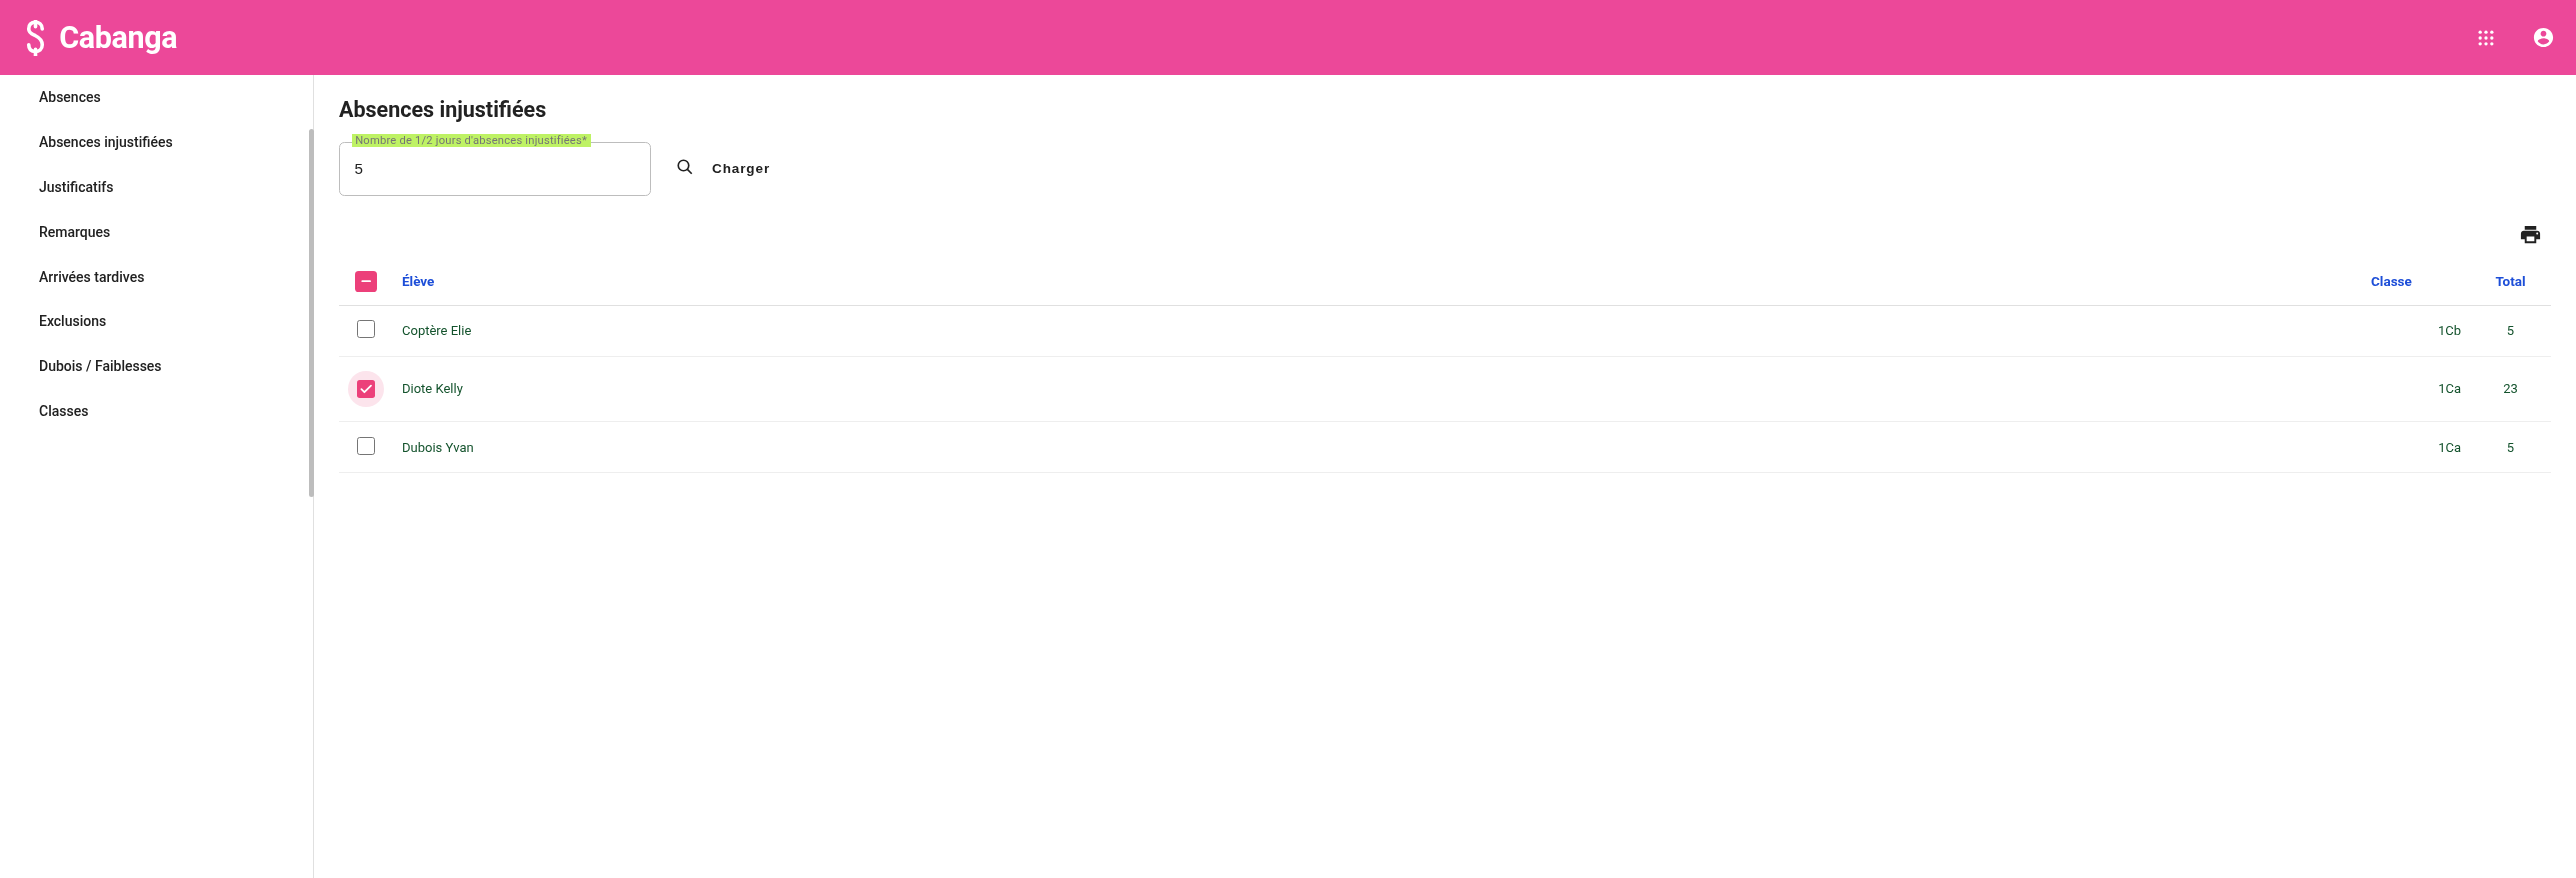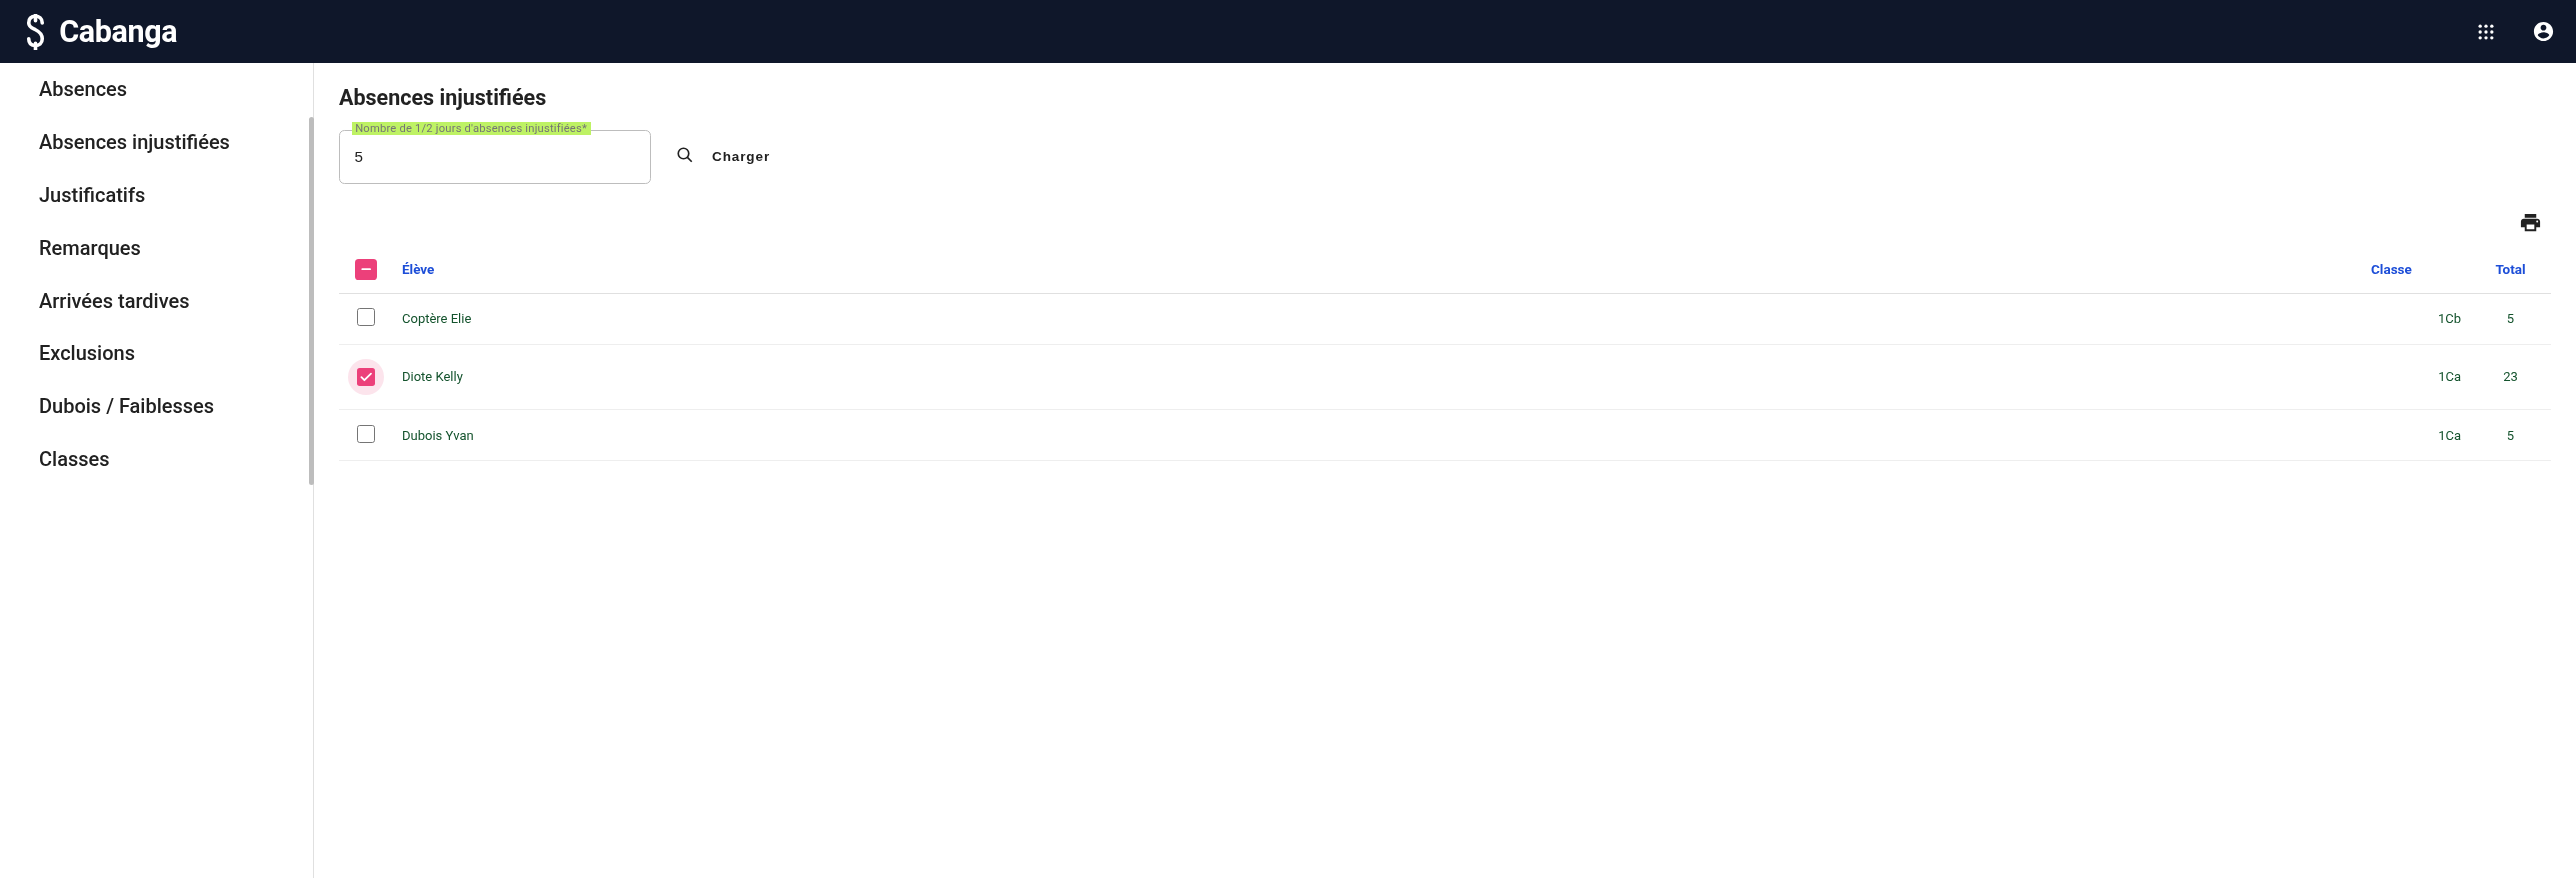--- a/index.html
+++ b/index.html
@@ -6,22 +6,22 @@
       box-sizing: border-box;
       margin: 0;
       padding: 0;
     }
     body {
       font-family: -apple-system, BlinkMacSystemFont, "Segoe UI", Roboto, Helvetica, Arial, sans-serif;
       background: #fff;
       color: #212121;
     }
     .header {
-      background: #0f172a;
-      height: 63px;
+      background: #ec4899;
+      height: 75px;
       display: flex;
       align-items: center;
       padding: 0 21.5px;
       justify-content: space-between;
     }
     .logo-group {
       display: flex;
       align-items: center;
       gap: 10.8px;
     }
@@ -66,21 +66,21 @@
       position: absolute;
       right: -0.9px;
       top: 54px;
       width: 4.5px;
       height: 368px;
       background: #bdbdbd;
       border-radius: 3.6px;
     }
     .sidebar-item {
       padding: 14.4px 27px 14.4px 39px;
-      font-size: 20px;
+      font-size: 14px;
       color: #212121;
       cursor: pointer;
       font-weight: 500;
     }
     .main {
       flex: 1;
       padding: 21.5px 25px;
       min-width: 0;
     }
     .page-title {

